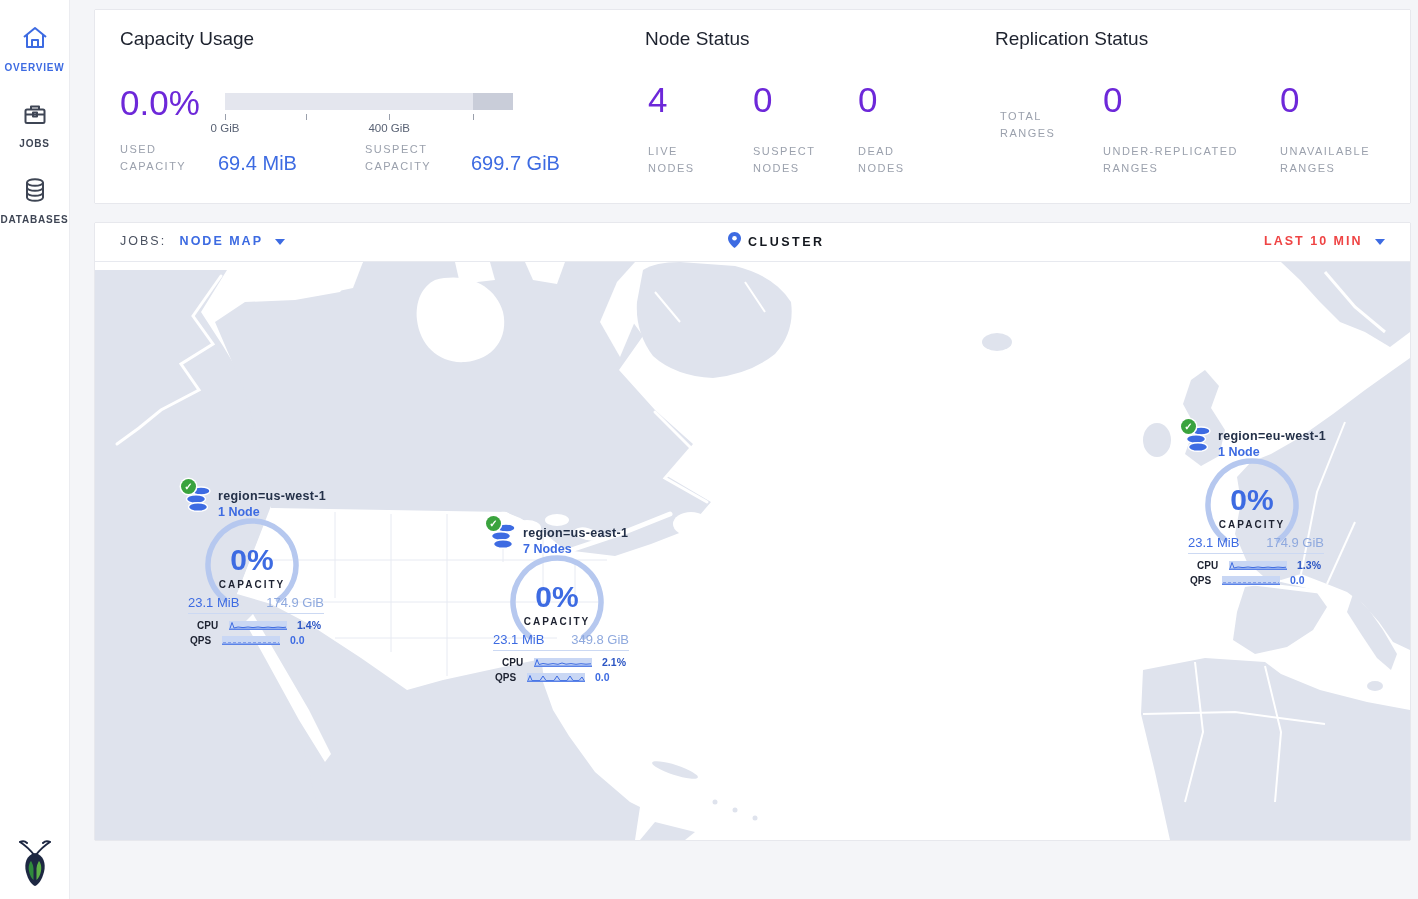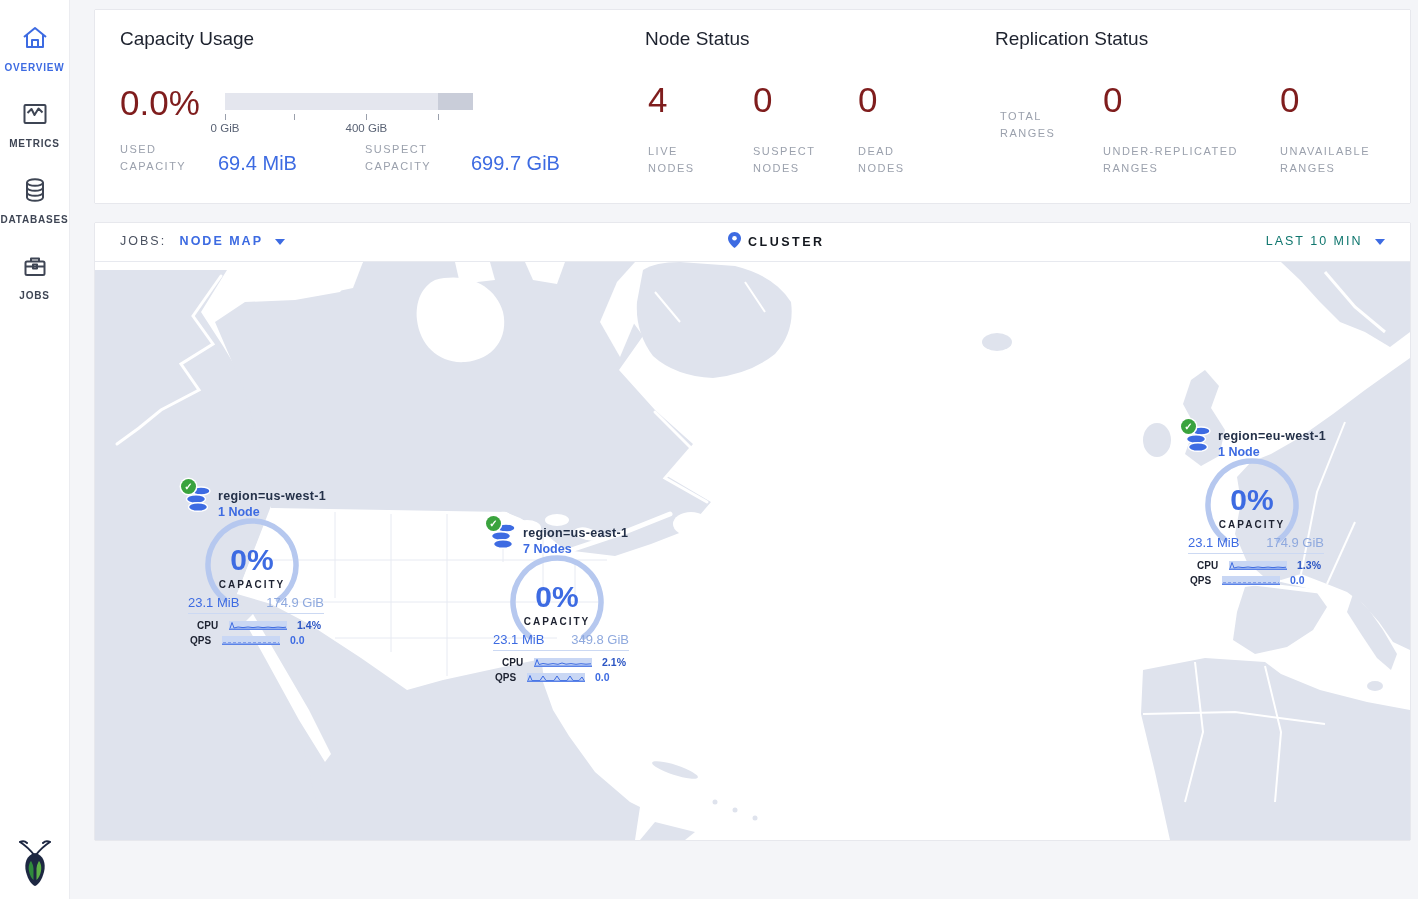--- a/index.html
+++ b/index.html
@@ -16,46 +16,46 @@
 
   
   .main { position:absolute; left:70px; top:0; width:1348px; height:899px; padding:10px 8px 0 25px; }
   .page-title { font-size:21px; font-weight:bold; letter-spacing:6px; color:#11151d; padding:8px 0 0 2px; height:45px; }
 
   .card { position:relative; width:1315px; background:#fff; box-shadow:0 0 1px rgba(40,50,70,.35); }
   .card-summary { height:193px; }
   .card-map { height:617px; margin-top:20px; }
 
   .panel-title { position:absolute; font-size:19px; font-weight:500; color:#1d222e; }
-  .big-num { font-size:35px; font-weight:400; color:#7f1d1d; line-height:1; }
+  .big-num { font-size:35px; font-weight:400; color:#6d28d9; line-height:1; }
   .stat-label { font-size:11px; letter-spacing:1.5px; color:#9ba1ad; line-height:1.55; }
   .stat-val  { font-size:20px; color:#3d6be2; }
 
   
-  .cap-bar { position:absolute; left:130px; top:83px; width:248px; height:17px; background:#e4e6ee; }
+  .cap-bar { position:absolute; left:130px; top:83px; width:288px; height:17px; background:#e4e6ee; }
   .cap-bar .dark { position:absolute; right:0; top:0; height:100%; width:14%; background:#c9cdd9; }
   .tick { position:absolute; top:21px; width:1px; height:6px; background:#9aa0ac; }
   .tick-label { position:absolute; top:29px; transform:translateX(-50%); font-size:11.5px; color:#596274; white-space:nowrap; }
 
   .cap-stat { position:absolute; top:131px; display:flex; align-items:flex-end; gap:14px; }
   .cap-stat .stat-label { width:84px; }
   .col-stat { position:absolute; top:72px; width:150px; }
   .col-stat .stat-label { margin-top:26px; width:140px; }
 
   
   .map-bar { position:relative; height:39px; border-bottom:1px solid #e7e9ef; background:#fff; }
   .view-sel { position:absolute; left:25px; top:11px; font-size:12.5px; letter-spacing:2px; cursor:pointer; }
   .view-sel .k { color:#4a5160; }
   .view-sel .v { color:#3d6be2; font-weight:bold; margin-left:8px; }
   .caret { display:inline-block; width:0; height:0; border-left:5px solid transparent; border-right:5px solid transparent;
            border-top:6px solid #3d6be2; vertical-align:middle; margin-left:7px; }
   .crumb { position:absolute; left:633px; top:9px; display:flex; align-items:center; gap:7px; cursor:pointer;
            font-size:12.5px; font-weight:bold; letter-spacing:2.5px; color:#14181f; }
-  .time-sel { position:absolute; right:25px; top:11px; font-size:12.5px; font-weight:normal; letter-spacing:2px;
-              color:#0f766e; cursor:pointer; }
+  .time-sel { position:absolute; right:25px; top:11px; font-size:12.5px; font-weight:bold; letter-spacing:2px;
+              color:#ef4444; cursor:pointer; }
 
   .map-area { position:relative; width:1315px; height:578px; background:#fff; overflow:hidden; }
 
   
   .region { position:absolute; width:150px; cursor:pointer; }
   .region .hdr-icon { position:absolute; left:4px; top:2px; }
   .region .check { position:absolute; left:-3px; top:-6px; width:15px; height:15px; border-radius:50%;
                    background:#3aa33e; box-shadow:0 0 0 1.5px #fff; color:#fff; font-size:10px; font-weight:bold;
                    display:flex; align-items:center; justify-content:center; }
   .region .rname { position:absolute; left:38px; top:6px; font-size:12.5px; font-weight:bold; color:#233048;
@@ -86,47 +86,38 @@
         <path d="M4 14 L15 5 L26 14"></path>
           <path d="M7 12 V24 H23 V12"></path>
           <path d="M12 24 V17 H18 V24"></path>
       </svg>
     </span>
     <span class="lbl">OVERVIEW</span>
   </div>
   <div class="nav-item">
     <span>
       <svg width="30" height="30" viewBox="0 0 30 30" fill="none" stroke="#3e4554" stroke-width="2" stroke-linejoin="round">
-        <rect x="4.5" y="6" width="21" height="18" rx="1"></rect>
-          <path d="M7.5 14 L11.5 10 L14.5 16 L18.5 9.5 L22.5 13.5"></path>
+        <rect x="5.5" y="10.5" width="19" height="13.5" rx="1.5"></rect>
+        <path d="M11 10.5 V7.5 H19 V10.5"></path>
+          <path d="M5.5 15.5 H24.5"></path>
+        <rect x="13" y="13.5" width="4" height="4"></rect>
       </svg>
     </span>
-    <span class="lbl">METRICS</span>
+    <span class="lbl">JOBS</span>
   </div>
   <div class="nav-item">
     <span>
       <svg width="30" height="30" viewBox="0 0 30 30" fill="none" stroke="#3e4554" stroke-width="2">
         <ellipse cx="15" cy="7.5" rx="8" ry="3.3"></ellipse>
         <path d="M7 7.5 V22.5 C7 24.3 10.6 25.8 15 25.8 C19.4 25.8 23 24.3 23 22.5 V7.5"></path>
         <path d="M7 12.5 C7 14.3 10.6 15.8 15 15.8 C19.4 15.8 23 14.3 23 12.5"></path>
         <path d="M7 17.5 C7 19.3 10.6 20.8 15 20.8 C19.4 20.8 23 19.3 23 17.5"></path>
       </svg>
     </span>
     <span class="lbl">DATABASES</span>
-  </div>
-  <div class="nav-item">
-    <span>
-      <svg width="30" height="30" viewBox="0 0 30 30" fill="none" stroke="#3e4554" stroke-width="2" stroke-linejoin="round">
-        <rect x="5.5" y="10.5" width="19" height="13.5" rx="1.5"></rect>
-        <path d="M11 10.5 V7.5 H19 V10.5"></path>
-          <path d="M5.5 15.5 H24.5"></path>
-        <rect x="13" y="13.5" width="4" height="4"></rect>
-      </svg>
-    </span>
-    <span class="lbl">JOBS</span>
   </div>
 
   <div class="logo-wrap">
     <svg width="40" height="48" viewBox="0 0 40 48">
       <path d="M5 3 Q13 8 20 17 M35 3 Q27 8 20 17 M5 3 Q9 1 12 4 M35 3 Q31 1 28 4" fill="none" stroke="#1d2742" stroke-width="2" stroke-linecap="round"></path>
       <path d="M20 14 C29 16 31 25 29 33 C27 41 23 46 20 47 C17 46 13 41 11 33 C9 25 11 16 20 14 Z" fill="#1d2742"></path>
       <path d="M18.5 20 C14.5 22 13 27 14 32 C14.8 36 16.5 39.5 18.5 41 Z" fill="#2f8a3c"></path>
       <path d="M21.5 20 C25.5 22 27 27 26 32 C25.2 36 23.5 39.5 21.5 41 Z" fill="#5cb146"></path>
       <path d="M20 16 L15.5 21 Q18 25 20 33 Q22 25 24.5 21 Z" fill="#1d2742"></path>
     </svg>

